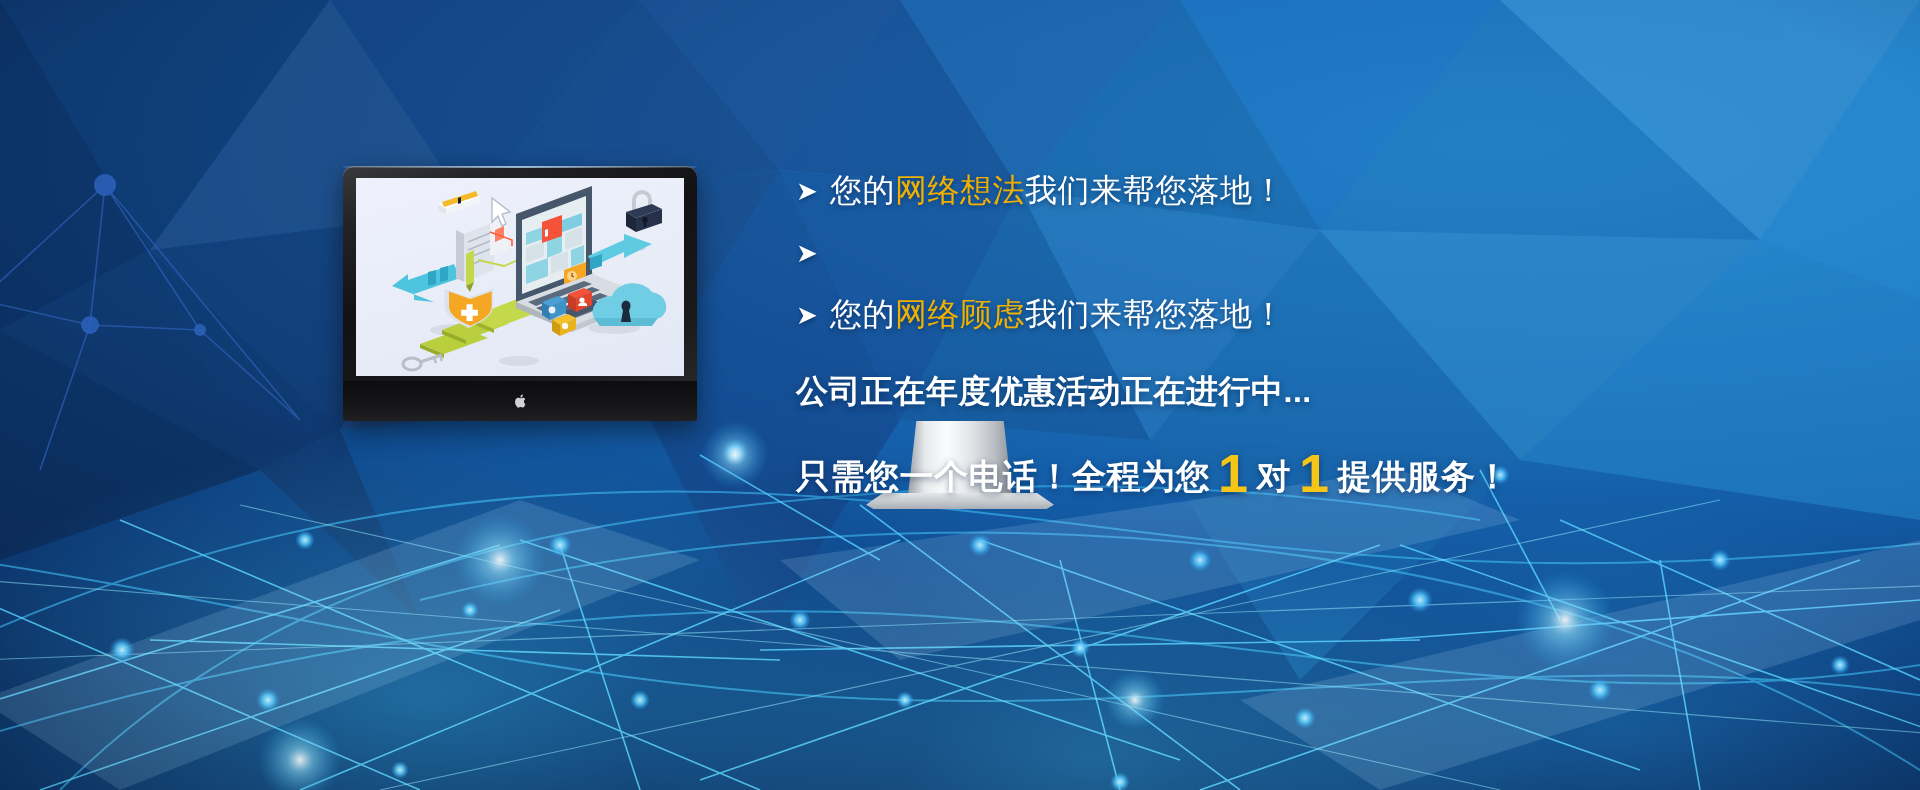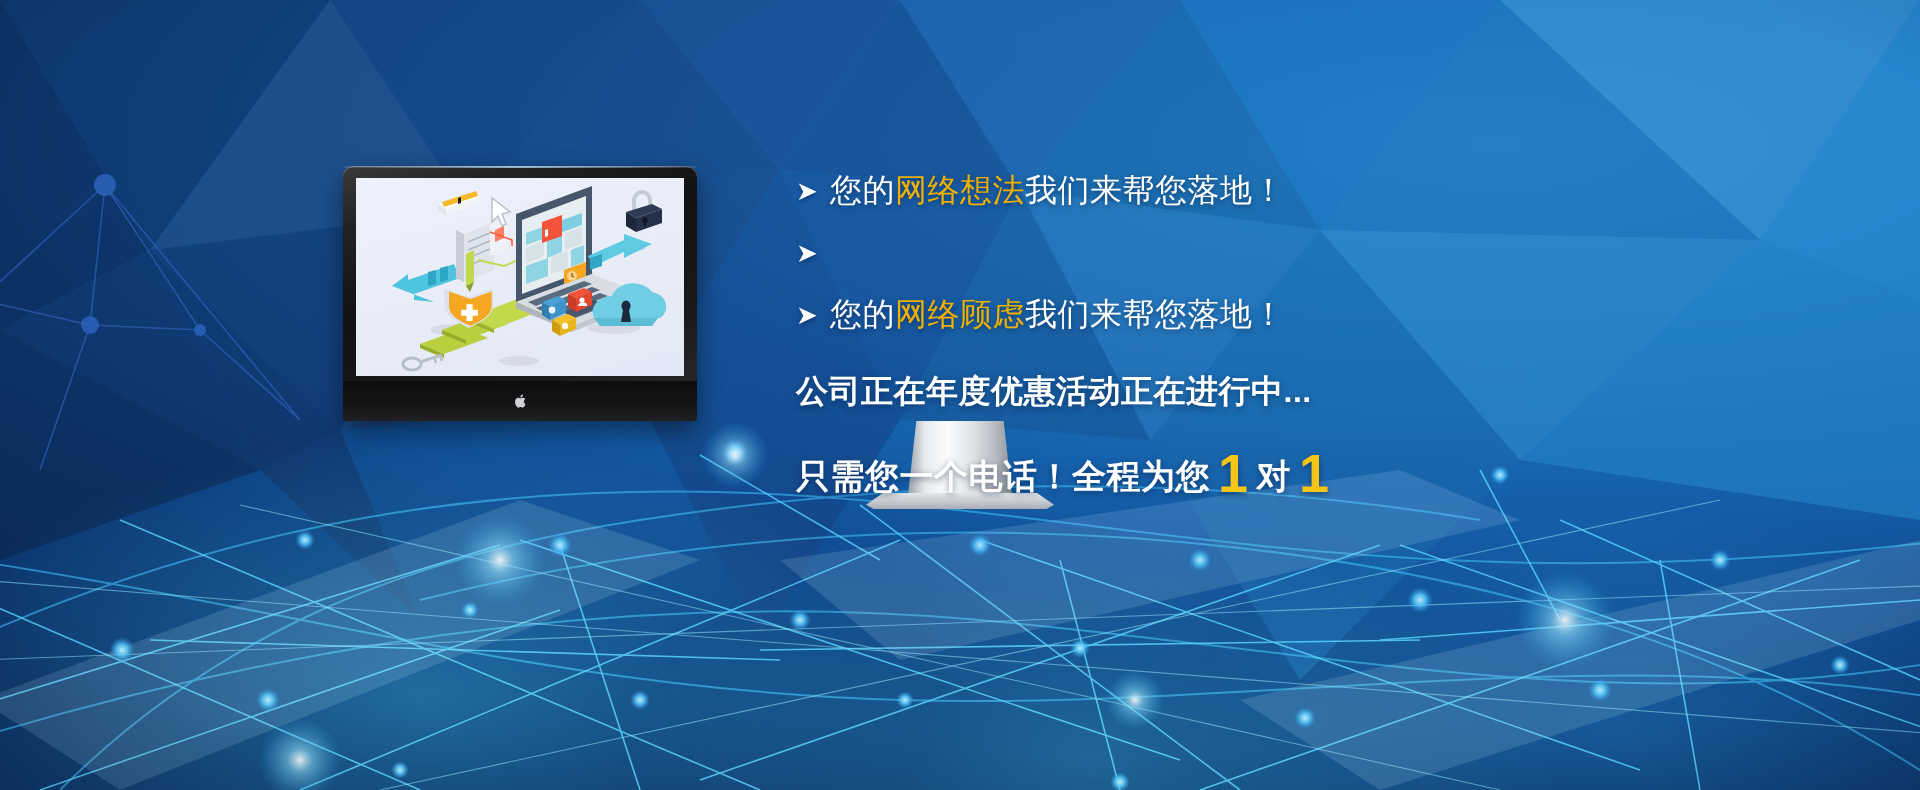--- a/index.html
+++ b/index.html
@@ -442,16 +442,17 @@
       <span class="bullet-txt"><span>您的</span><span class="hl">网络顾虑</span><span>我们来帮您落地！</span></span>
     </div>
 
     <div class="promo">公司正在年度优惠活动正在进行中...</div>
 
     <div class="offer">
       <span>只需您一个电话！全程为您</span>
       <span class="big1">1</span>
       <span>对</span>
       <span class="big1">1</span>
+      <span>提供服务！</span>
     </div>
 
   </div>
 </div>
 
 </body></html>

